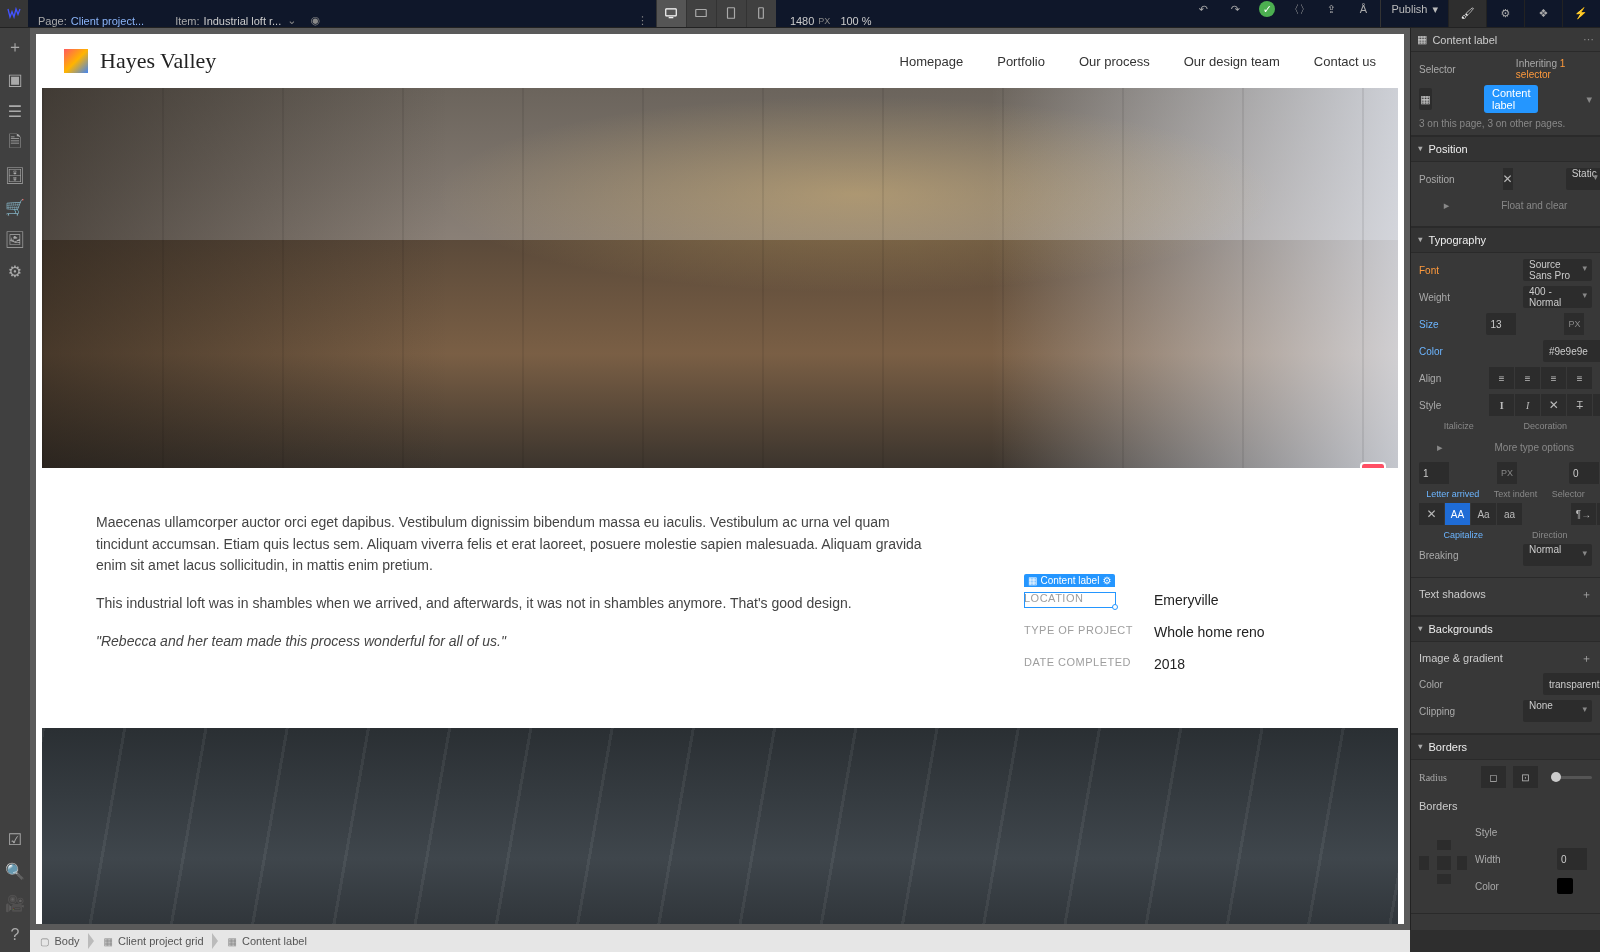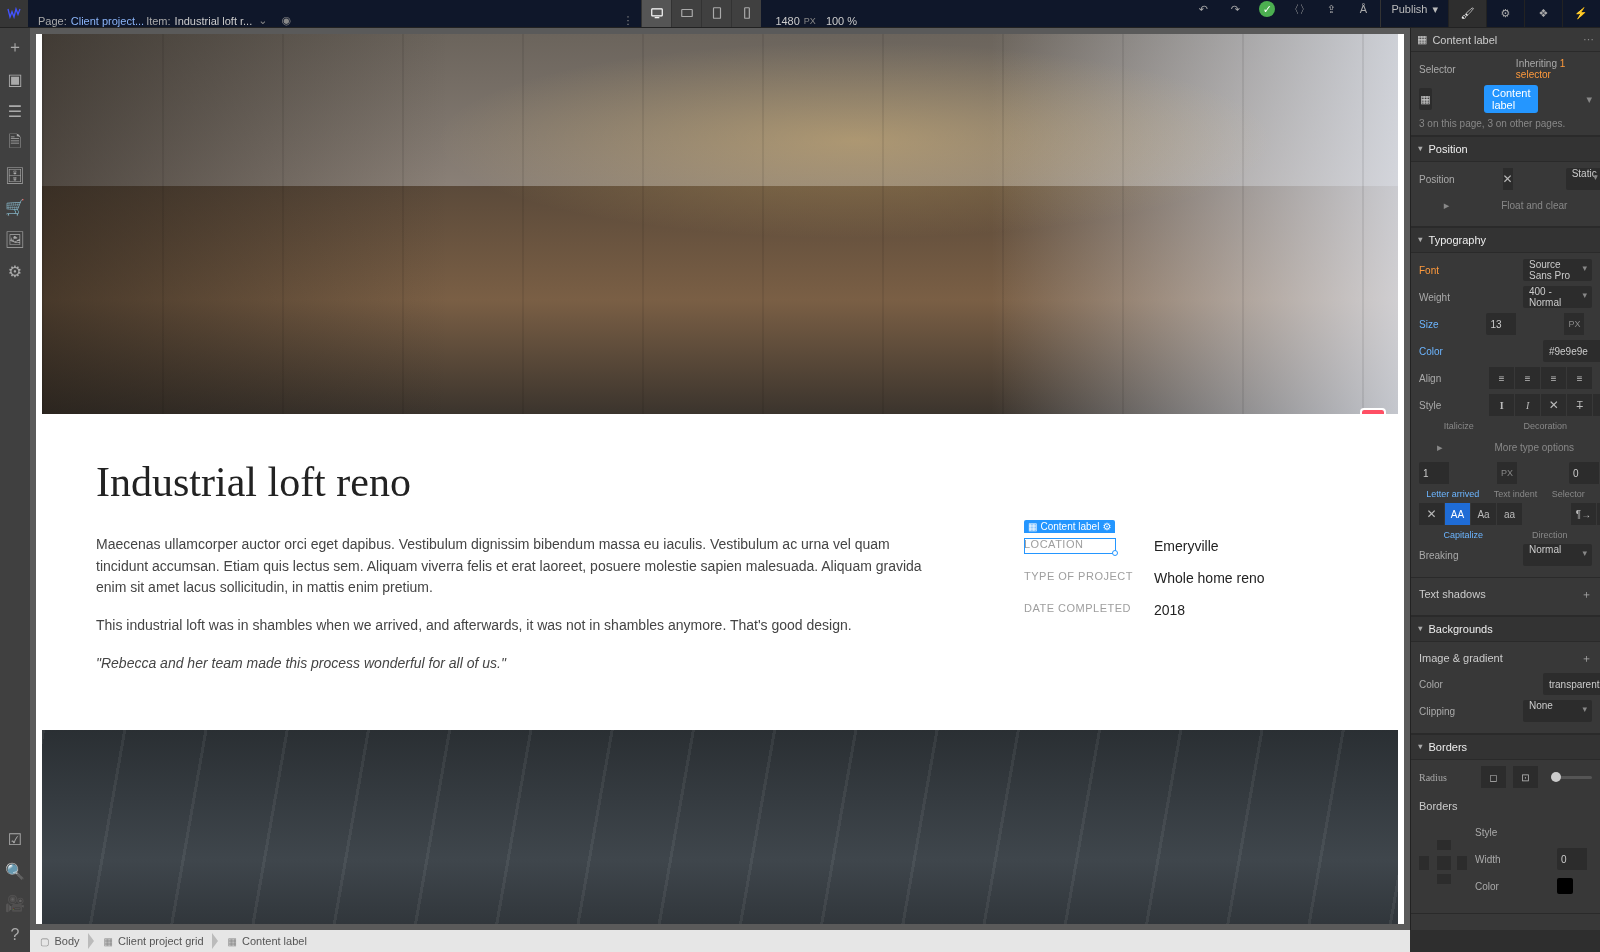--- a/index.html
+++ b/index.html
@@ -4,21 +4,21 @@
 <style>
 * { margin: 0; padding: 0; box-sizing: border-box; }
 body { font-family: -apple-system, BlinkMacSystemFont, "Segoe UI", Arial, sans-serif; background: #2e2e2e; overflow: hidden; width: 1600px; height: 952px; position: relative; }
 
 
 .top-bar { height: 28px; background: #0f172a; display: flex; align-items: flex-end; font-size: 11px; color: #aaa; border-bottom: 1px solid #222; }
 .top-bar .wf-logo { width: 28px; height: 28px; background: #363636; display:flex; align-items:center; justify-content:center; }
 .top-bar .wf-logo svg { width: 16px; height: 16px; }
 .top-bar .page-label { padding-left: 10px; }
 .top-bar .page-name { color: #8ab4f8; margin-left: 4px; }
-.top-bar .item-label { margin-left: 2px; }
+.top-bar .item-label { margin-left: 31px; }
 .top-bar .item-name { color: #ccc; margin-left: 4px; }
 .top-bar .chev { margin-left: 6px; color: #888; }
 .top-bar .eye { margin-left: 14px; color: #888; }
 .top-bar .spacer { flex: 1; }
 .top-bar .vdots { color: #888; margin-right: 8px; }
 .top-bar .device-group { display: flex; }
 .top-bar .device-btn { width: 30px; height: 28px; display: flex; align-items: center; justify-content: center; color: #aaa; border-left: 1px solid #333; background:#404040; cursor:pointer; }
 .top-bar .device-btn.active { background: #555; color: #fff; }
 .top-bar .res { margin-left: 14px; color: #ccc; display: flex; gap: 4px; align-items: center; }
 .top-bar .res .px { color: #888; font-size: 9px; }
@@ -195,28 +195,37 @@
   <div class="lr-btn">⚙</div>
   <div class="lr-spacer"></div>
   <div class="lr-btn">☑</div>
   <div class="lr-btn">🔍</div>
   <div class="lr-btn">🎥</div>
   <div class="lr-btn">?</div>
 </div>
 
 <div class="canvas-wrap">
   <div class="canvas">
+    <div class="site-nav">
+      <div class="logo"></div>
+      <div class="brand">Hayes Valley</div>
+      <div class="nav-spacer"></div>
+      <div class="nav-link">Homepage</div>
+      <div class="nav-link">Portfolio</div>
+      <div class="nav-link">Our process</div>
+      <div class="nav-link">Our design team</div>
+      <div class="nav-link">Contact us</div>
+    </div>
 
     <div class="hero">
       <div class="badge-box"></div>
     </div>
 
     <div class="content">
       <div class="left">
-        <h1>Industrial loft reno</h1>
         <p>Maecenas ullamcorper auctor orci eget dapibus. Vestibulum dignissim bibendum massa eu iaculis. Vestibulum ac urna vel quam tincidunt accumsan. Etiam quis lectus sem. Aliquam viverra felis et erat laoreet, posuere molestie sapien malesuada. Aliquam gravida enim sit amet lacus sollicitudin, in mattis enim pretium.</p>
         <p>This industrial loft was in shambles when we arrived, and afterwards, it was not in shambles anymore. That's good design.</p>
         <p class="italic">"Rebecca and her team made this process wonderful for all of us."</p>
       </div>
       <div class="meta" style="position:relative;">
         <div class="selected-tag" style="left:0; top:-18px;">
           <span>▦</span>
           <span>Content label</span>
           <span class="gear">⚙</span>
         </div>

